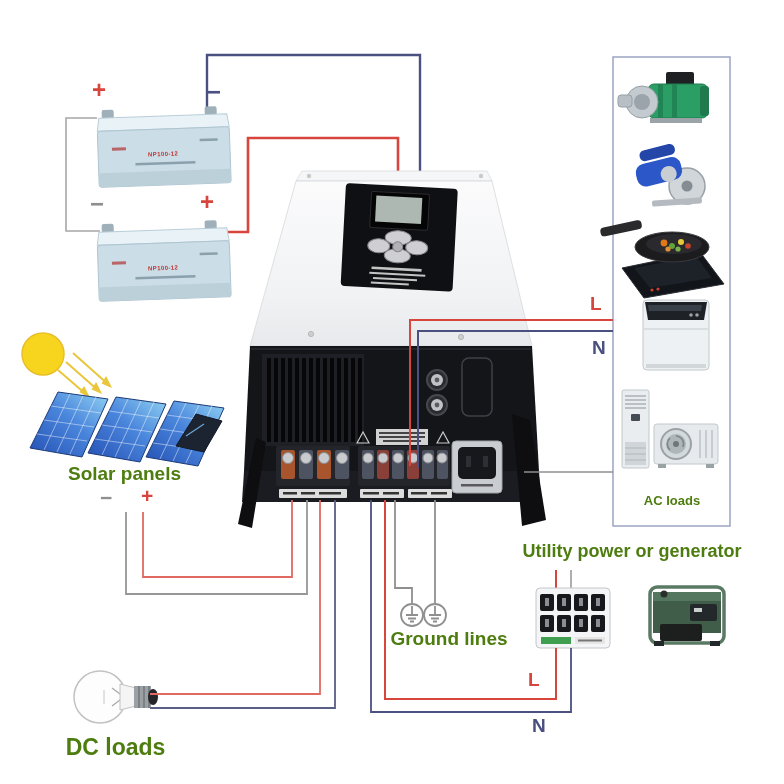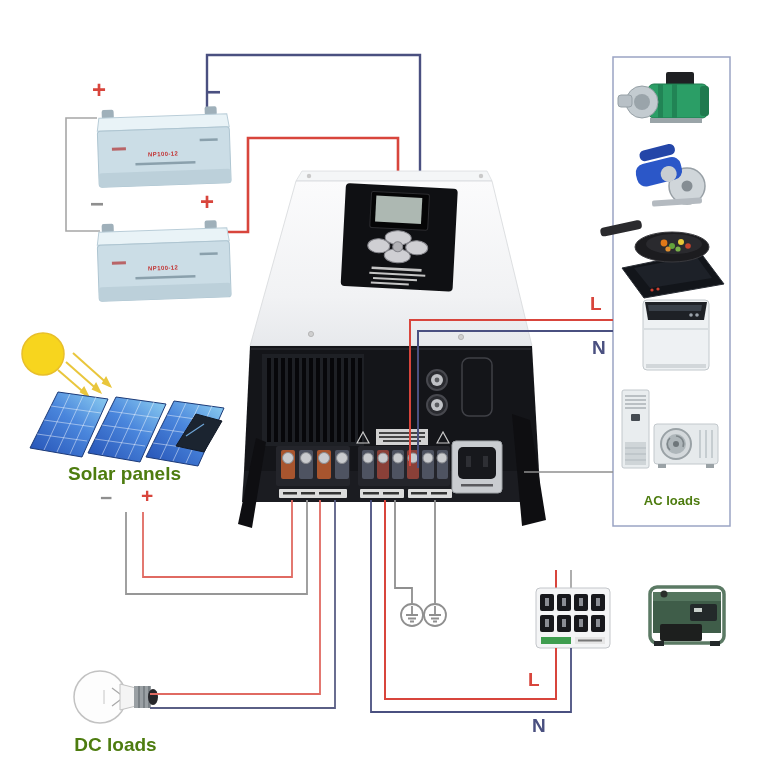--- a/index.html
+++ b/index.html
@@ -342,21 +342,23 @@
     <path d="M418,468 V331 H613" stroke="#4a5080" stroke-width="2"></path>
     <path d="M524,472 H613" stroke="#8f8f8f" stroke-width="1.6"></path>
     <path d="M395,500 V588 H412 V603" stroke="#8f8f8f" stroke-width="1.8"></path>
     <path d="M435,500 V603" stroke="#8f8f8f" stroke-width="1.8"></path>
     <path d="M556,648 V699 H385 V500" stroke="#d8453c" stroke-width="2"></path>
     <path d="M571,648 V712 H371 V500" stroke="#4a5080" stroke-width="1.8"></path>
   </g>
 </svg>
 
 <div class="lbl" style="left:52px;top:464px;width:145px;font-size:19px">Solar panels</div>
-<div class="lbl" style="left:58px;top:735px;width:115px;font-size:19px">DC loads</div>
+<div class="lbl" style="left:58px;top:735px;width:115px;font-size:23px">DC loads</div>
+<div class="lbl" style="left:388px;top:629px;width:122px;font-size:19px">Ground lines</div>
+<div class="lbl" style="left:512px;top:542px;width:240px;font-size:18px">Utility power or generator</div>
 <div class="lbl" style="left:616px;top:494px;width:112px;font-size:13px">AC loads</div>
 
 <div class="pol red" style="left:92px;top:76px">+</div>
 <div class="pol dark" style="left:207px;top:78px">−</div>
 <div class="pol gray" style="left:90px;top:190px">−</div>
 <div class="pol red" style="left:200px;top:188px">+</div>
 
 <div class="batmodel" style="left:148px;top:151px">NP100-12</div>
 <div class="batmodel" style="left:148px;top:265px">NP100-12</div>
 

